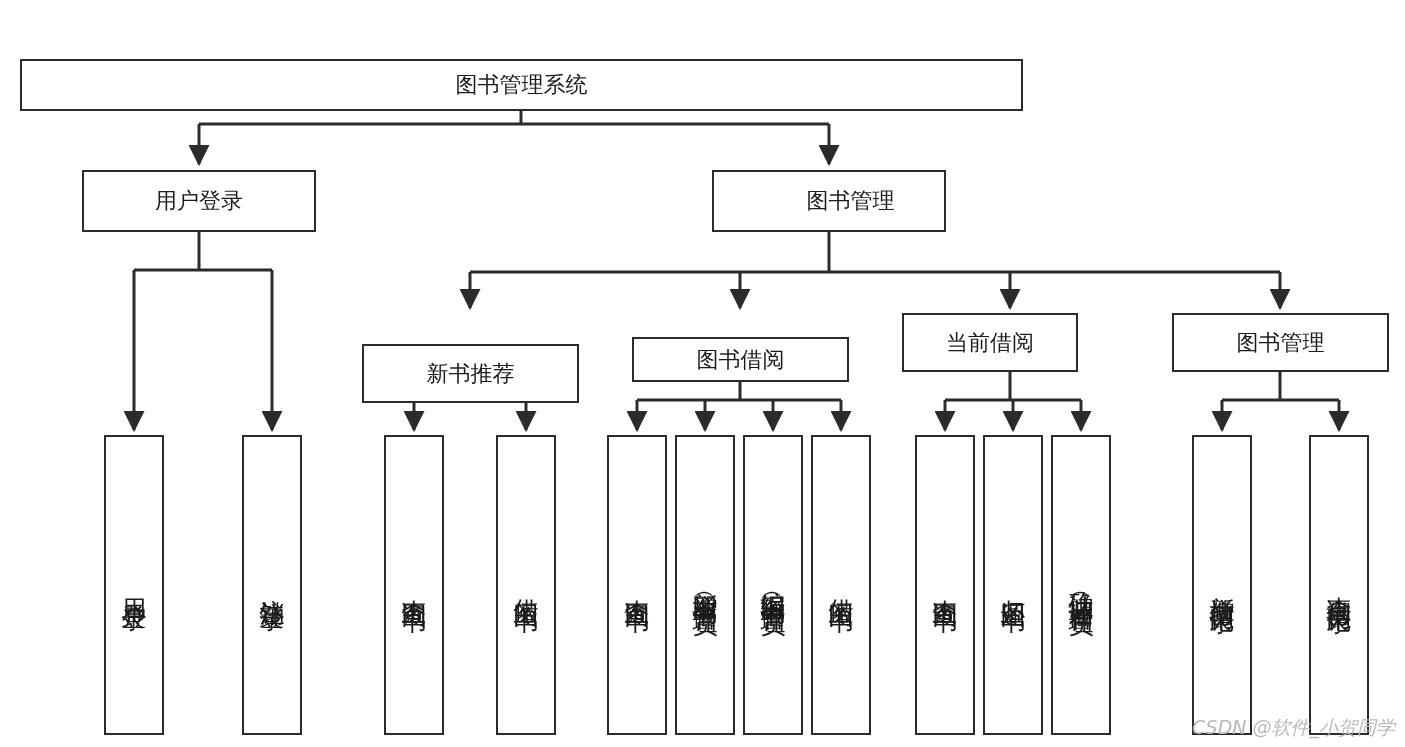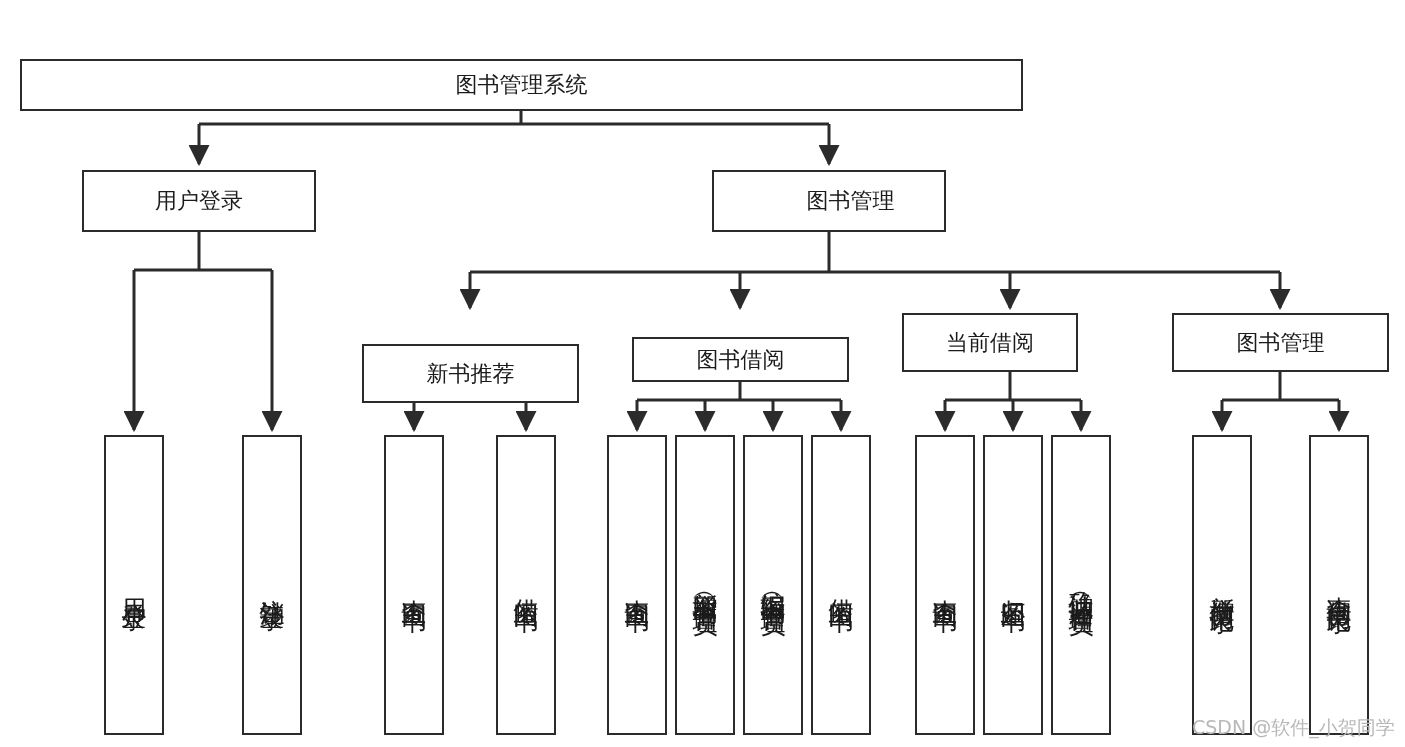--- a/index.html
+++ b/index.html
@@ -186,15 +186,15 @@
     <span class="node-label">确认归还（管理员）</span>
   </div>
 
   <div class="node vertical" style="left:1192px; top:435px; width:60px; height:300px;">
     <span class="node-label">新增借阅记录</span>
   </div>
   <div class="node vertical" style="left:1309px; top:435px; width:60px; height:300px;">
     <span class="node-label">查询借阅记录</span>
   </div>
 
-  <div class="watermark" style="left:1192px; top:715px;">CSDN @软件_小贺同学</div>
+  <div class="watermark" style="left:1192px; top:715px;font-style:italic;">CSDN @软件_小贺同学</div>
 
 </div>
 
 </body></html>

